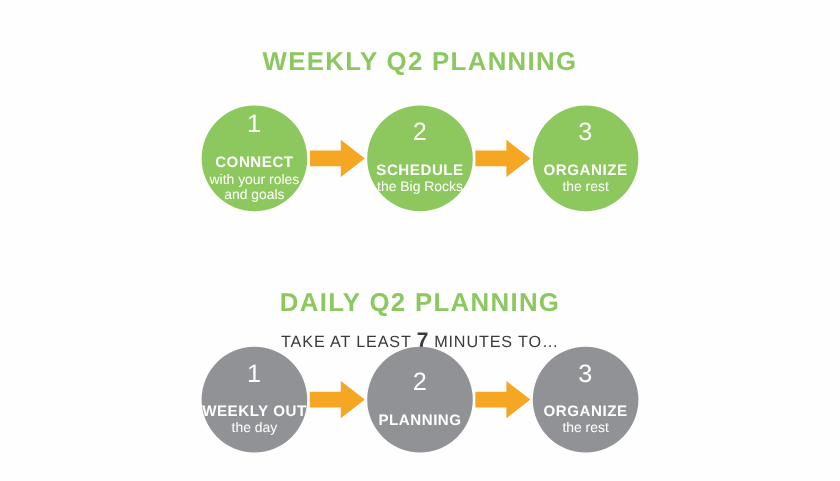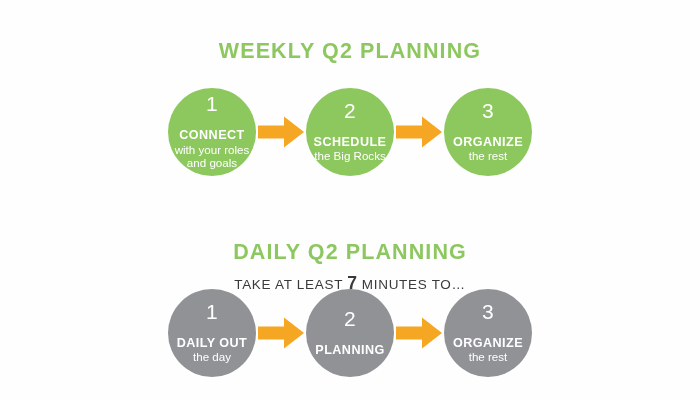--- a/index.html
+++ b/index.html
@@ -169,21 +169,21 @@
     <div class="section-title">DAILY Q2 PLANNING</div>
     <div class="section-subtitle">
       <span class="sub-pre">TAKE AT LEAST </span><span class="num">7</span><span class="sub-post"> MINUTES TO…</span>
     </div>
   </div>
 
   <div class="flow-row flow-daily">
 
     <div class="step-circle circle-gray">
       <div class="step-num">1</div>
-      <div class="step-title">DAILY OUT</div>
+      <div class="step-title">WEEKLY OUT</div>
       <div class="step-desc">the day</div>
     </div>
 
     <svg class="arrow" viewBox="0 0 46 34" aria-hidden="true">
       <polygon points="0,10.5 26,10.5 26,1.5 46,17 26,32.5 26,23.5 0,23.5" fill="#F5A623"></polygon>
     </svg>
 
     <div class="step-circle circle-gray">
       <div class="step-num">2</div>
       <div class="step-title">PLANNING</div>

